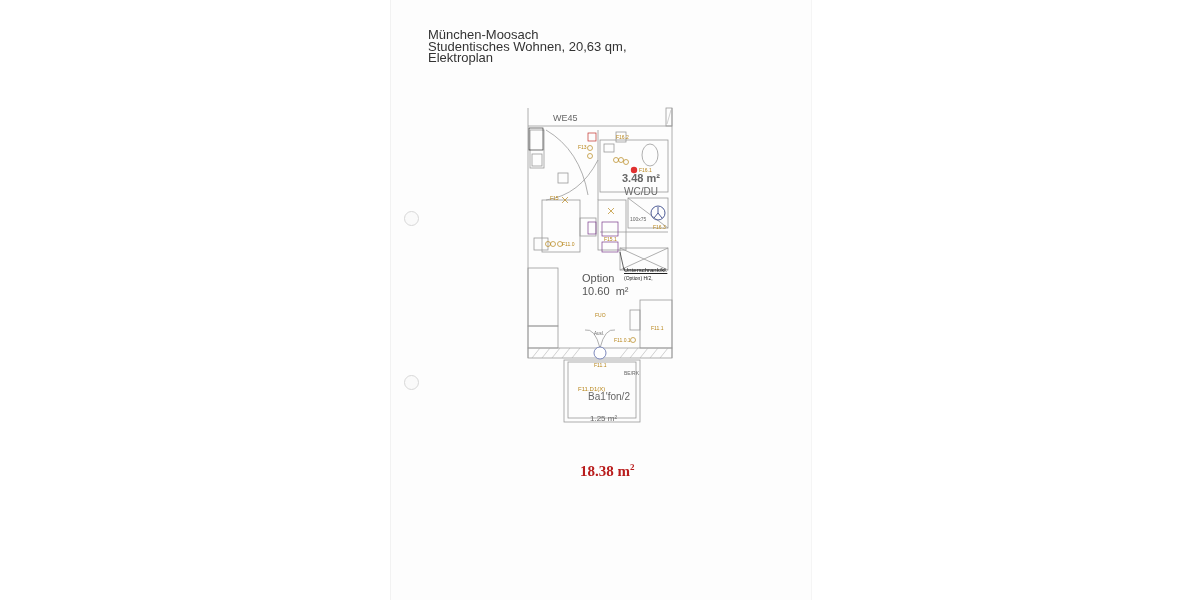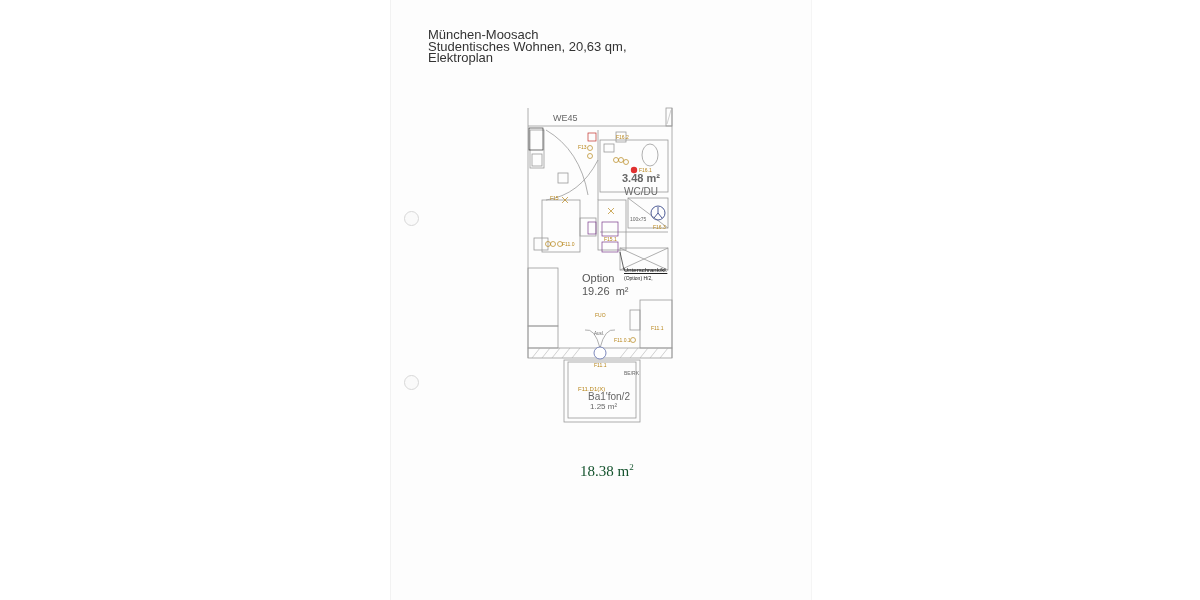--- a/index.html
+++ b/index.html
@@ -22,21 +22,21 @@
     .header-lines {
       position: absolute; left: 428px; top: 29px;
       font-size: 13px; line-height: 11.5px; color: #333;
     }
     .plan { position: absolute; left: 520px; top: 100px; width: 165px; height: 330px; }
     .plan svg { position: absolute; left: 0; top: 0; }
     .lbl { position: absolute; color: #666; white-space: nowrap; }
     .lbl-red { position: absolute; color: #b8861b; font-size: 5px; white-space: nowrap; }
     .total-area {
       position: absolute; left: 580px; top: 462px;
-      font-family: "Liberation Serif", serif; font-size: 15px; font-weight: normal; color: #14532d; text-align: right;
+      font-family: "Liberation Serif", serif; font-size: 15px; font-weight: bold; color: #b91c1c; text-align: right;
     }
     .total-area sup { font-size: 9px; }
   </style>
 </head>
 <body>
 
 <div class="page"></div>
 <div class="punch" style="left:404px; top:211px;"></div>
 <div class="punch" style="left:404px; top:375px;"></div>
 
@@ -134,26 +134,26 @@
     <line x1="104" y1="170" x2="146" y2="170" stroke="#222" stroke-width="0.7"></line>
   </svg>
 
   <div class="lbl" style="left:33px; top:13px; font-size:9px;">WE45</div>
 
   <div class="lbl" style="left:104px; top:86px; font-size:10px;">WC/DU</div>
   <div class="lbl" style="left:102px; top:72px; font-size:11px;font-weight:bold;">3.48 m²</div>
 
   <div class="lbl" style="left:62px; top:172px; font-size:11px; color:#555;">Option</div>
   <div class="lbl" style="left:62px; top:185px; font-size:11px; color:#555;">
-    <span>19.26</span>&nbsp;
+    <span>10.60</span>&nbsp;
     <span>m²</span>
   </div>
 
   <div class="lbl" style="left:68px; top:291px; font-size:10px;">Ba1'fon/2</div>
-  <div class="lbl" style="left:70px; top:302px; font-size:8px;">1.25 m²</div>
+  <div class="lbl" style="left:70px; top:314px; font-size:8px;">1.25 m²</div>
 
   <div class="lbl" style="left:104px; top:167px; font-size:6px; color:#222; text-decoration:underline;">Unterschrank/kl.</div>
   <div class="lbl" style="left:104px; top:175px; font-size:5px; color:#222;">(Option) H/2,</div>
   <div class="lbl" style="left:110px; top:116px; font-size:5px;">100x75</div>
 
   <div class="lbl-red" style="left:30px; top:95px;">F15</div>
   <div class="lbl-red" style="left:58px; top:44px;">F13</div>
   <div class="lbl-red" style="left:96px; top:34px;">F16.2</div>
   <div class="lbl-red" style="left:119px; top:67px;">F16.1</div>
   <div class="lbl-red" style="left:42px; top:141px;">F11.0</div>

